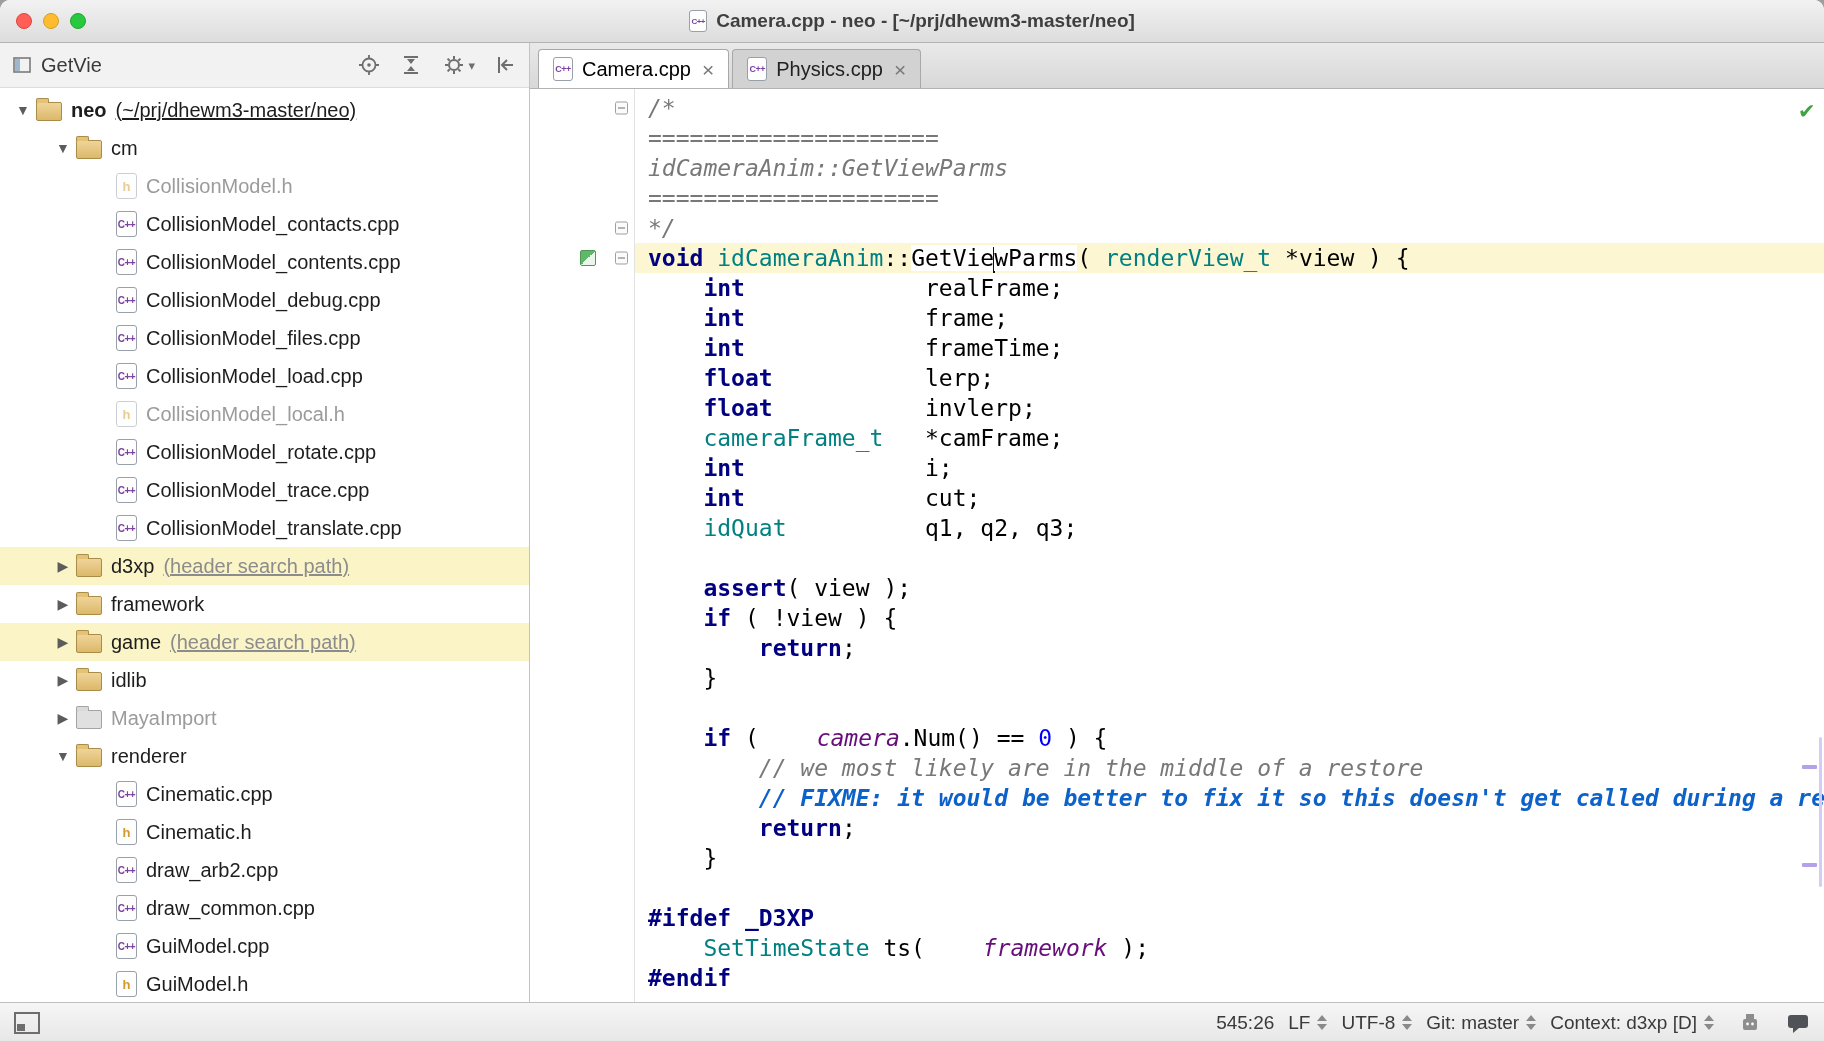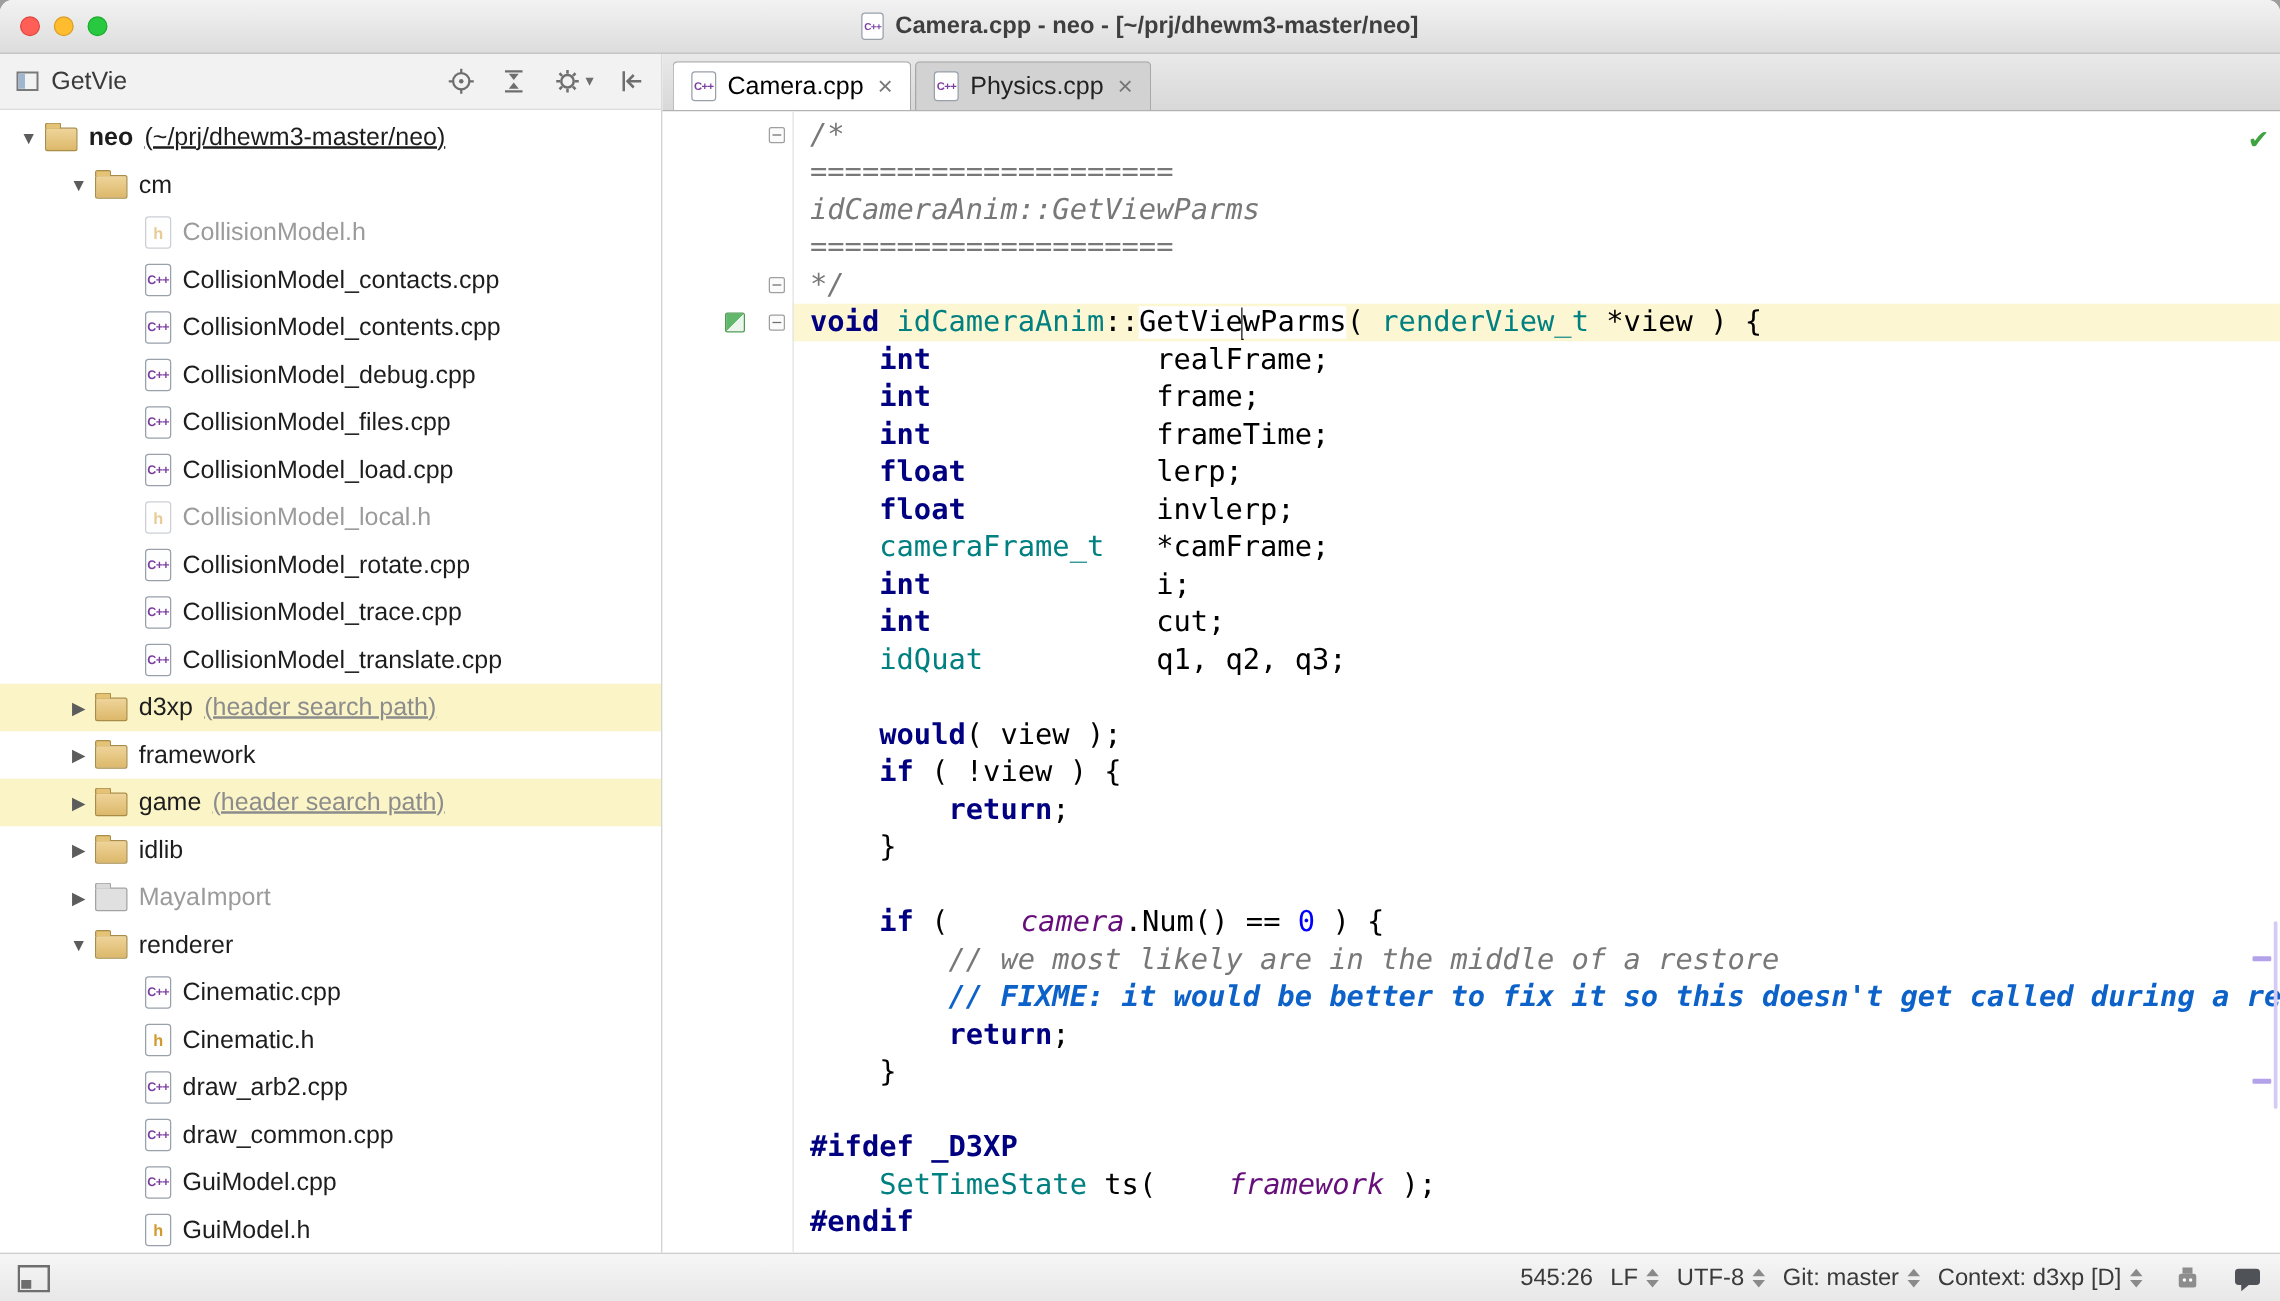--- a/index.html
+++ b/index.html
@@ -344,21 +344,21 @@
           <div class="code-row"><div class="gutter"></div><div class="code-text"><span class="tk-p">    </span><span class="tk-k">int</span><span class="tk-p">             realFrame;</span></div></div>
           <div class="code-row"><div class="gutter"></div><div class="code-text"><span class="tk-p">    </span><span class="tk-k">int</span><span class="tk-p">             frame;</span></div></div>
           <div class="code-row"><div class="gutter"></div><div class="code-text"><span class="tk-p">    </span><span class="tk-k">int</span><span class="tk-p">             frameTime;</span></div></div>
           <div class="code-row"><div class="gutter"></div><div class="code-text"><span class="tk-p">    </span><span class="tk-k">float</span><span class="tk-p">           lerp;</span></div></div>
           <div class="code-row"><div class="gutter"></div><div class="code-text"><span class="tk-p">    </span><span class="tk-k">float</span><span class="tk-p">           invlerp;</span></div></div>
           <div class="code-row"><div class="gutter"></div><div class="code-text"><span class="tk-p">    </span><span class="tk-t">cameraFrame_t</span><span class="tk-p">   *camFrame;</span></div></div>
           <div class="code-row"><div class="gutter"></div><div class="code-text"><span class="tk-p">    </span><span class="tk-k">int</span><span class="tk-p">             i;</span></div></div>
           <div class="code-row"><div class="gutter"></div><div class="code-text"><span class="tk-p">    </span><span class="tk-k">int</span><span class="tk-p">             cut;</span></div></div>
           <div class="code-row"><div class="gutter"></div><div class="code-text"><span class="tk-p">    </span><span class="tk-t">idQuat</span><span class="tk-p">          q1, q2, q3;</span></div></div>
           <div class="code-row"><div class="gutter"></div><div class="code-text"></div></div>
-          <div class="code-row"><div class="gutter"></div><div class="code-text"><span class="tk-p">    </span><span class="tk-k">would</span><span class="tk-p">( view );</span></div></div>
+          <div class="code-row"><div class="gutter"></div><div class="code-text"><span class="tk-p">    </span><span class="tk-k">assert</span><span class="tk-p">( view );</span></div></div>
           <div class="code-row"><div class="gutter"></div><div class="code-text"><span class="tk-p">    </span><span class="tk-k">if</span><span class="tk-p"> ( !view ) {</span></div></div>
           <div class="code-row"><div class="gutter"></div><div class="code-text"><span class="tk-p">        </span><span class="tk-k">return</span><span class="tk-p">;</span></div></div>
           <div class="code-row"><div class="gutter"></div><div class="code-text"><span class="tk-p">    }</span></div></div>
           <div class="code-row"><div class="gutter"></div><div class="code-text"></div></div>
           <div class="code-row"><div class="gutter"></div><div class="code-text"><span class="tk-p">    </span><span class="tk-k">if</span><span class="tk-p"> ( </span><span class="tk-f">camera</span><span class="tk-p">.Num() == </span><span class="tk-n">0</span><span class="tk-p"> ) {</span></div></div>
           <div class="code-row"><div class="gutter"></div><div class="code-text"><span class="tk-p">        </span><span class="tk-c">// we most likely are in the middle of a restore</span></div></div>
           <div class="code-row"><div class="gutter"></div><div class="code-text"><span class="tk-p">        </span><span class="tk-d">// FIXME: it would be better to fix it so this doesn't get called during a restore</span></div></div>
           <div class="code-row"><div class="gutter"></div><div class="code-text"><span class="tk-p">        </span><span class="tk-k">return</span><span class="tk-p">;</span></div></div>
           <div class="code-row"><div class="gutter"></div><div class="code-text"><span class="tk-p">    }</span></div></div>
           <div class="code-row"><div class="gutter"></div><div class="code-text"></div></div>

